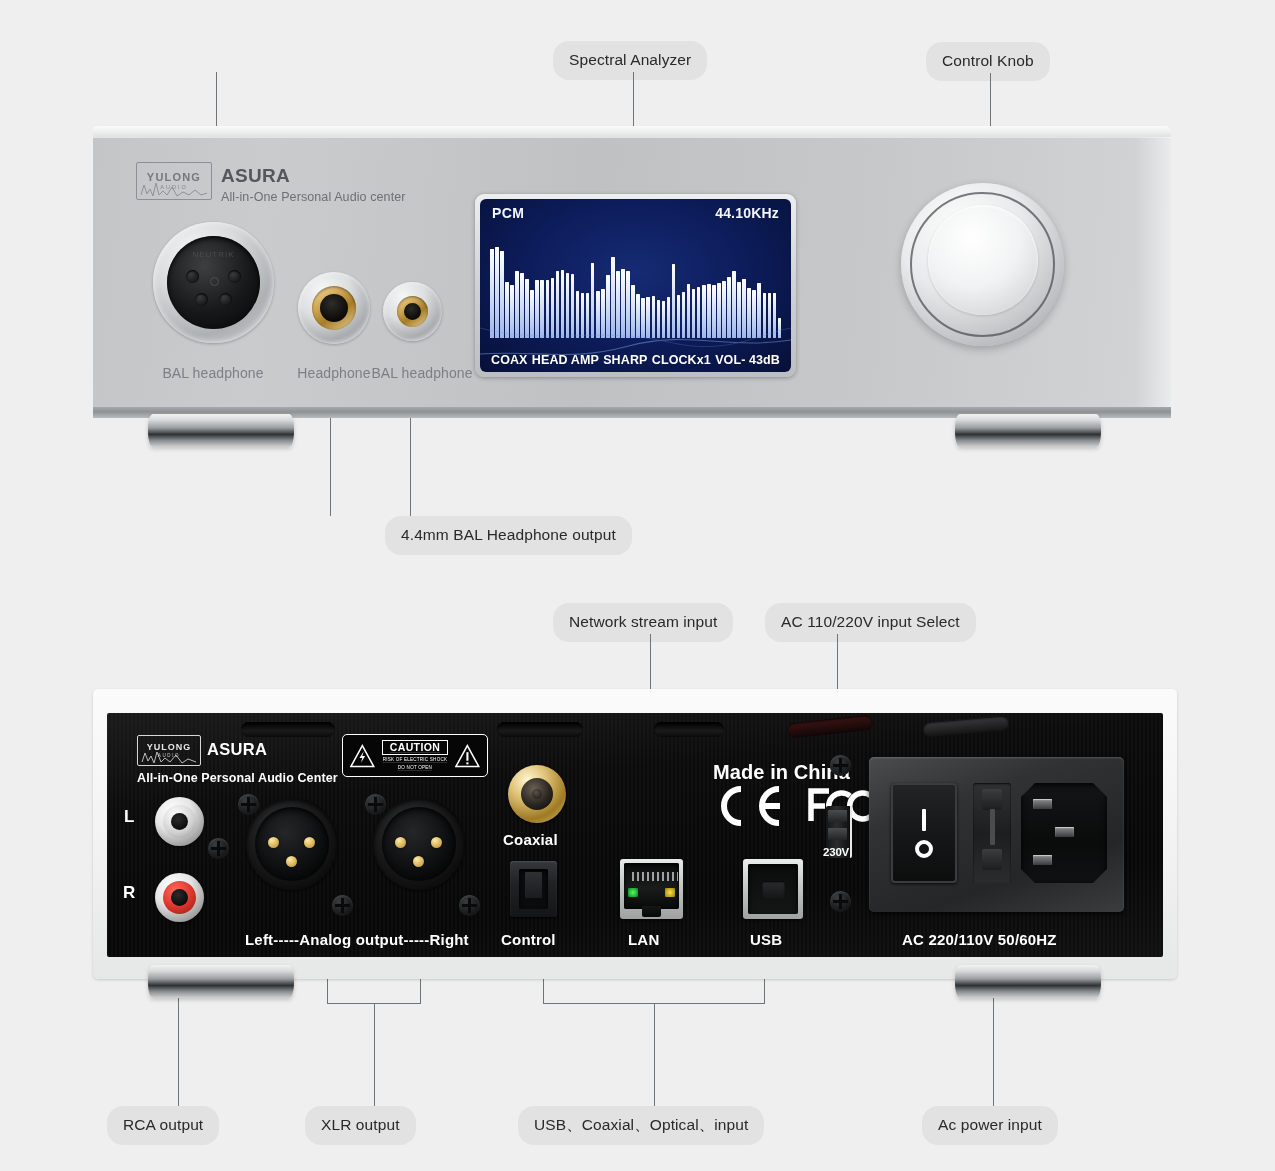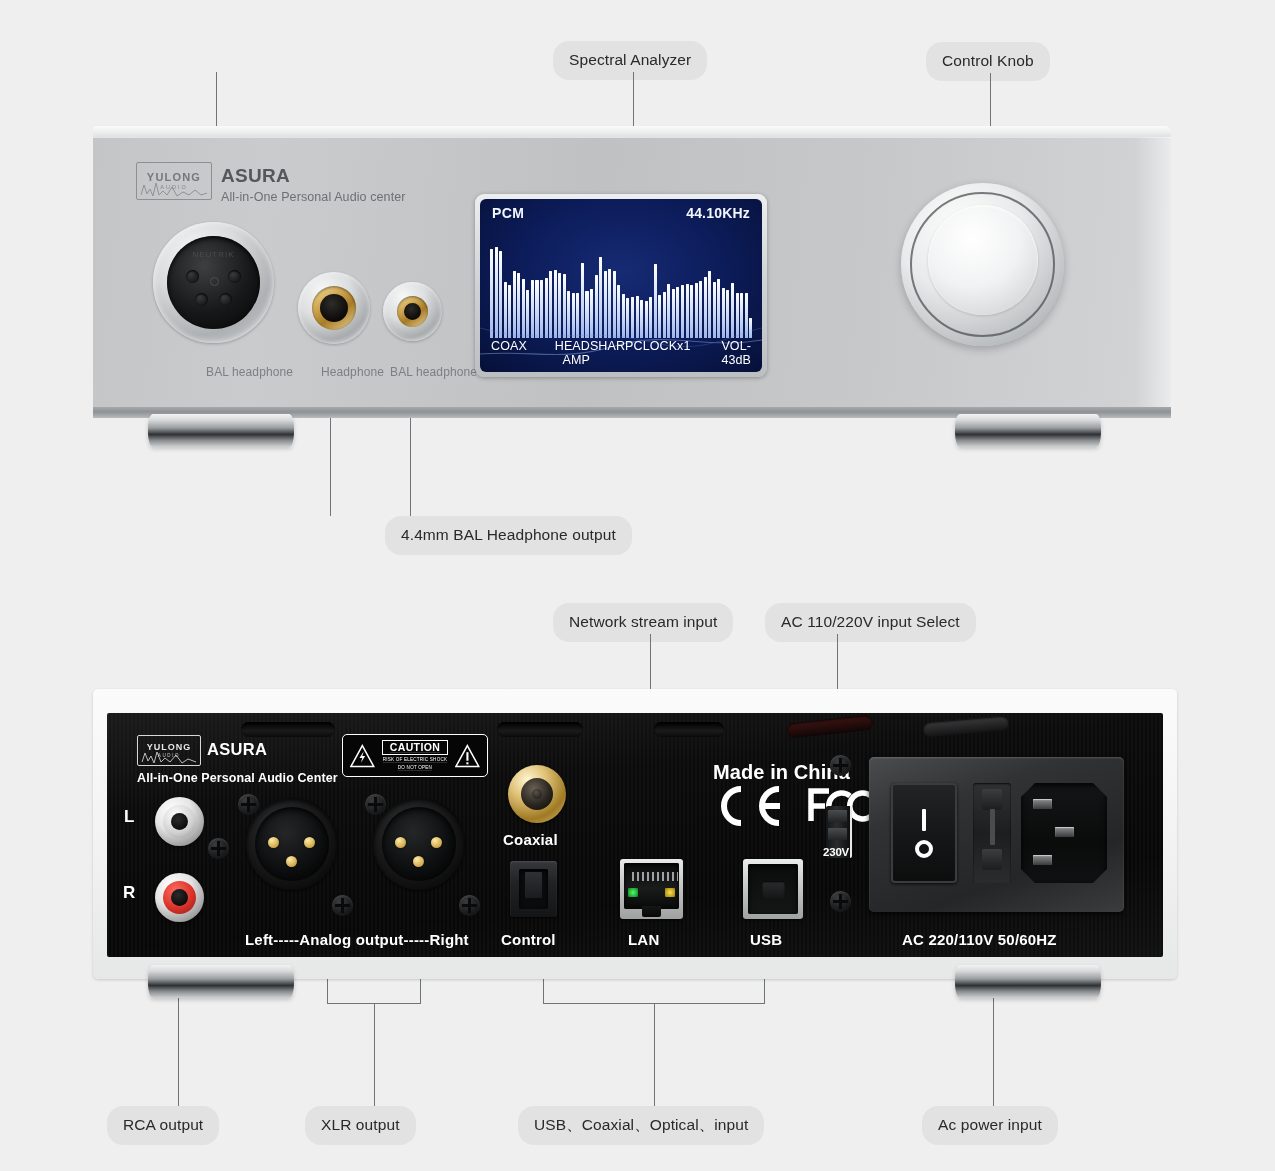--- a/index.html
+++ b/index.html
@@ -96,42 +96,42 @@
   .ph-outer{
     position:absolute;border-radius:50%;
     background:radial-gradient(circle at 34% 26%,#f6f7f7 0%,#dcdedf 38%,#a9acae 70%,#cfd1d3 100%);
     box-shadow:0 1px 3px rgba(0,0,0,.24), inset 0 0 5px rgba(255,255,255,.7);
   }
   .ph-ring{position:absolute;border-radius:50%;
     background:linear-gradient(145deg,#f4e3b0 0%,#d9b25f 28%,#a97c26 60%,#e8d49c 100%);
     box-shadow:inset 0 1px 3px rgba(0,0,0,.5);}
   .ph-hole{position:absolute;border-radius:50%;
     background:radial-gradient(circle at 42% 34%,#2e2c28 0%,#100f0d 60%,#000 100%);}
-  .jack-label{position:absolute;font-size:12px;color:#7d8083;text-align:right;letter-spacing:.1px;}
+  .jack-label{position:absolute;font-size:14px;color:#7d8083;text-align:center;letter-spacing:.1px;}
 
   
   .disp-bezel{
-    position:absolute;left:382px;top:57px;width:292px;height:183px;
+    position:absolute;left:382px;top:57px;width:321px;height:183px;
     border-radius:9px;padding:5px;box-sizing:border-box;
     background:linear-gradient(180deg,#eceeef 0%,#cfd2d4 50%,#bcbfc1 100%);
     box-shadow:0 1px 4px rgba(0,0,0,.3);
   }
   .disp{
     position:relative;width:100%;height:100%;border-radius:6px;overflow:hidden;
     background:radial-gradient(ellipse at 50% 42%,#162b74 0%,#0d1d5c 48%,#061038 100%);
   }
   .disp-top{position:absolute;left:0;top:6px;width:100%;height:18px;}
   .disp-pcm{position:absolute;left:12px;top:0;font-size:14px;font-weight:700;color:#f2f6ff;letter-spacing:.4px;}
   .disp-rate{position:absolute;right:12px;top:0;font-size:14px;font-weight:700;color:#f2f6ff;letter-spacing:.2px;}
   .bars{position:absolute;left:10px;right:10px;bottom:34px;top:38px;display:flex;align-items:flex-end;gap:1.5px;}
   .bar{flex:1 1 auto;border-radius:.5px;
     background:linear-gradient(180deg,#ffffff 0%,#e8eefc 25%,#c7d6f5 60%,#9fb6ec 100%);}
   .disp-foot{position:absolute;left:0;bottom:5px;width:100%;display:flex;
     justify-content:space-between;padding:0 11px;box-sizing:border-box;}
-  .disp-foot span{font-size:12.5px;font-weight:400;color:#ffffff;letter-spacing:.1px;text-align:right;}
+  .disp-foot span{font-size:12.5px;font-weight:700;color:#ffffff;letter-spacing:.1px;text-align:right;}
   .disp-glow{position:absolute;left:0;bottom:6px;width:100%;height:46px;pointer-events:none;opacity:.5;}
 
   
   .knob-out{
     position:absolute;width:163px;height:163px;border-radius:50%;
     background:radial-gradient(circle at 36% 28%,#fdfdfd 0%,#e9eaeb 40%,#b9bcbe 78%,#e6e7e8 100%);
     box-shadow:0 3px 9px rgba(0,0,0,.22);
   }
   .knob-ring{position:absolute;left:9px;top:9px;width:145px;height:145px;border-radius:50%;
     border:2px solid #4e5154;box-sizing:border-box;opacity:.75;}

